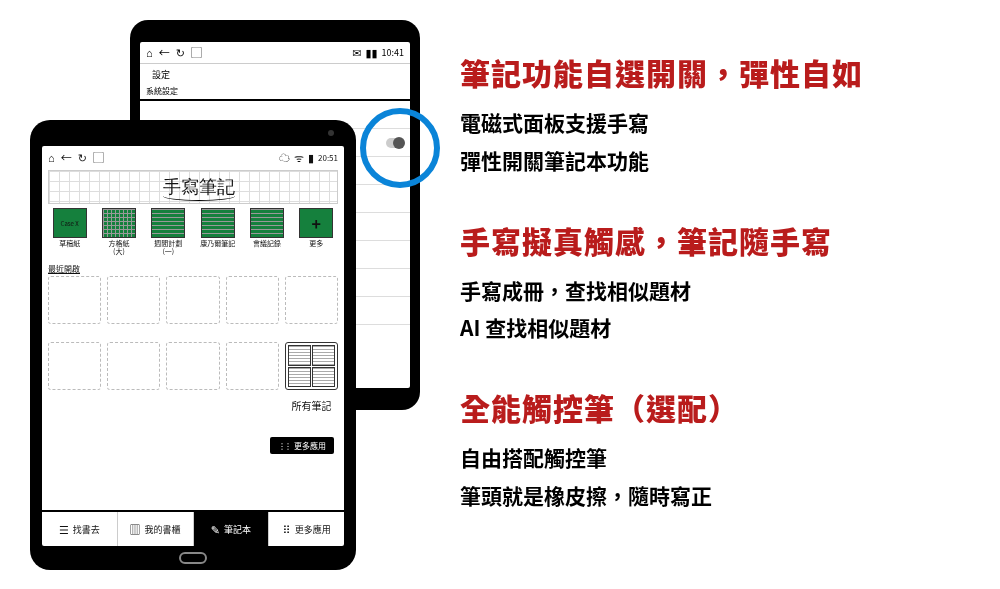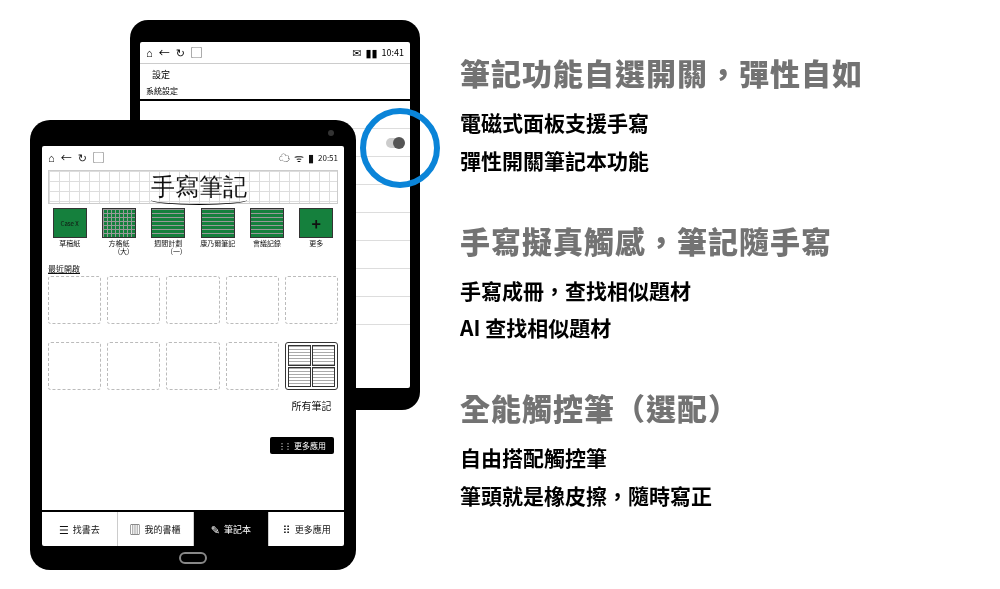--- a/index.html
+++ b/index.html
@@ -80,35 +80,35 @@
     margin: 2px 6px 4px;
     height: 34px;
     background-image:
       linear-gradient(#ddd 1px, transparent 1px),
       linear-gradient(90deg, #ddd 1px, transparent 1px);
     background-size: 10px 10px;
     border:1px solid #ccc;
     display:flex; align-items:center; justify-content:center;
     font-family: "Kaiti","DFKai-SB","BiauKai",serif;
   }
-  .note-title-hand { font-size:24px; position:relative;margin-left:12px; }
+  .note-title-hand { font-size:18px; position:relative;margin-left:12px; }
   .note-title-hand::after {
     content:""; position:absolute; left:0; right:0; bottom:-2px;
     height:4px;
     border-bottom:1px solid #000;
     border-radius: 0 0 50% 50% / 0 0 100% 100%;
   }
 
   .template-row { display:flex; gap:6px; padding:0 6px 4px; }
   .tcard { flex:1; display:flex; flex-direction:column; align-items:center; gap:2px; }
   .tthumb { width:34px; height:30px; border:1px solid #333; background:#15803d; display:flex; align-items:center; justify-content:center; font-size:6px; }
   .tthumb.grid { background-image:linear-gradient(#999 1px,transparent 1px),linear-gradient(90deg,#999 1px,transparent 1px); background-size:4px 4px; }
   .tthumb.lines { background-image:linear-gradient(#999 1px,transparent 1px); background-size:100% 4px; }
   .tthumb.plus { font-size:16px; font-weight:bold; border-style:solid; }
-  .tlabel { font-size:7px; text-align:right; line-height:1.1; min-height:14px; }
+  .tlabel { font-size:7px; text-align:center; line-height:1.1; min-height:14px; }
 
   .section-label { padding:4px 6px 2px; font-size:8px;text-decoration:underline; }
   .note-grid { padding:0 6px; display:grid; grid-template-columns:repeat(5,1fr); gap:6px; }
   .note-slot { height:48px; border:1px dashed #bbb; border-radius:3px; }
   .note-slot.filled { border:1px solid #333; display:grid; grid-template-columns:1fr 1fr; grid-template-rows:1fr 1fr; padding:2px; gap:1px;}
   .note-slot.filled div { border:1px solid #333; background-image:linear-gradient(#aaa 1px,transparent 1px); background-size:100% 3px;}
   .note-caption { grid-column:5; font-size:10px; text-align:center; margin-top:2px;}
 
   .more-chip { position:absolute; right:10px; bottom:92px; background:#000; color:#fff; font-size:8px; padding:3px 8px; border-radius:2px; display:flex; align-items:center; gap:4px;}
   .dots::before { content:"⋮⋮"; letter-spacing:-2px; font-size:8px;}
@@ -123,21 +123,21 @@
     flex:1; display:flex; align-items:center; justify-content:center; gap:4px;
     font-size:9px; border-right:1px solid #ccc;
   }
   .bottom-nav .tab:last-child { border-right:none; }
   .bottom-nav .tab.active { background:#000; color:#fff; }
   .nav-icon { font-size:11px; }
 
   
   .marketing { position:absolute; left:460px; top:50px; right:20px; }
   .mgroup { margin-bottom:38px; }
-  .mheading { font-size:30px; font-weight:900; letter-spacing:1px; margin-bottom:10px; color:#737373; }
+  .mheading { font-size:30px; font-weight:900; letter-spacing:1px; margin-bottom:10px; color:#b91c1c; }
   .msub { font-size:21px; font-weight:700; color:#000; line-height:1.8; }
 </style>
 </head>
 <body>
 
 <div class="stage">
 
   <div class="tablet-back">
     <div class="screen">
       <div class="statusbar-b">

